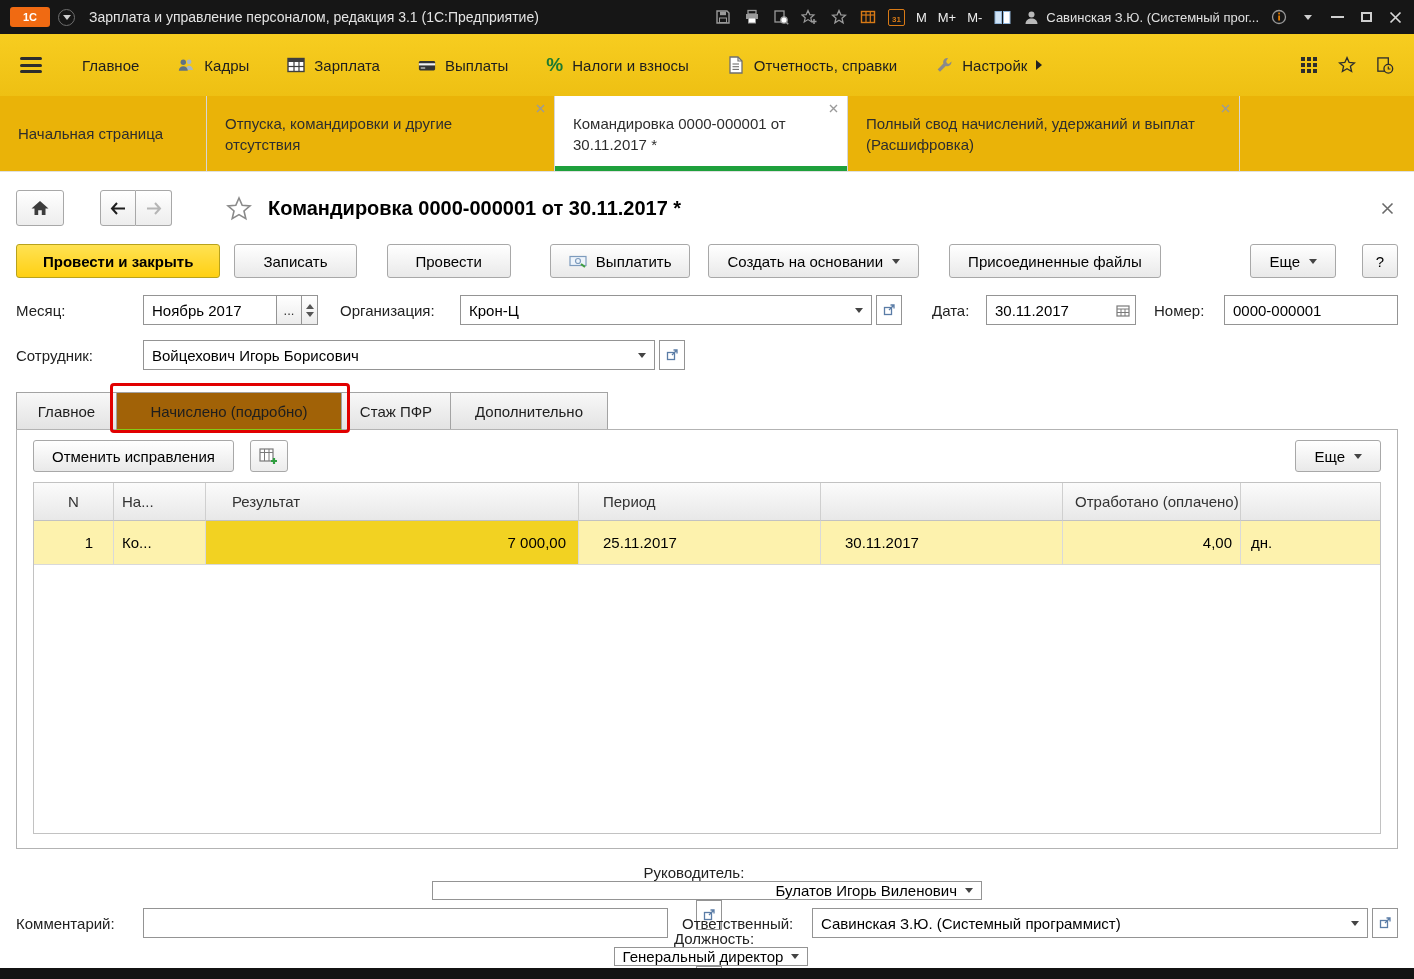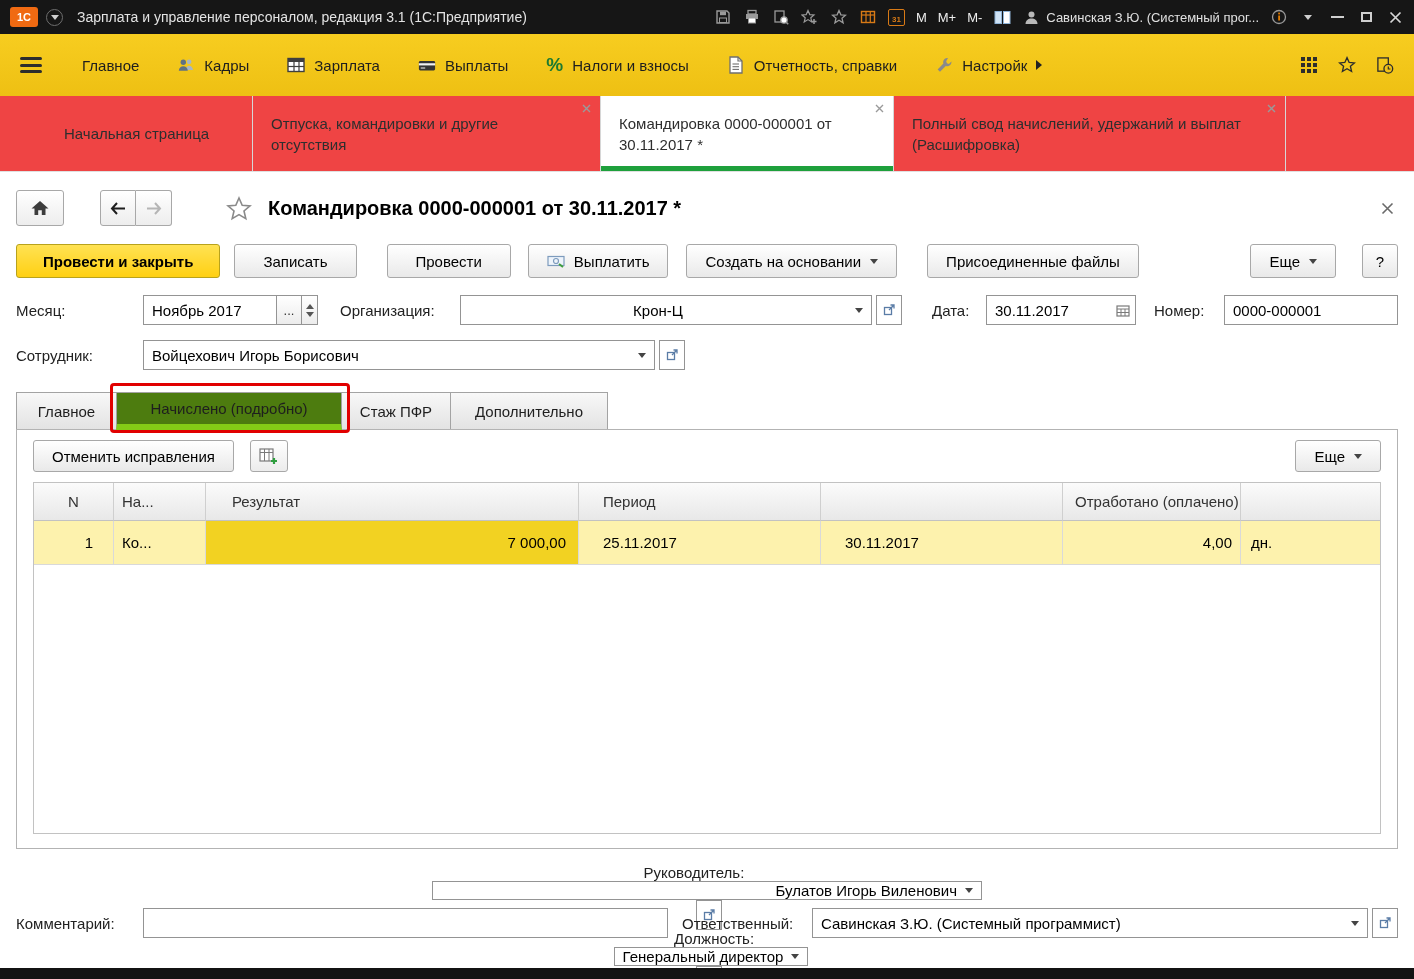--- a/index.html
+++ b/index.html
@@ -2,21 +2,21 @@
 <html><head>
 <meta charset="utf-8">
 <style>
   * { margin:0; padding:0; box-sizing:border-box; }
   html,body { background:#888; }
   body { font-family:"Liberation Sans", sans-serif; }
   .screen { position:relative; width:1414px; height:979px; background:#fff; overflow:hidden; }
 
   
   .titlebar { height:34px; background:#161616; display:flex; align-items:center; padding:0 10px; gap:8px; color:#ddd; }
-  .logo { width:28px; height:20px; background:#f06a12; color:#fff; font-weight:bold; font-size:11px; border-radius:3px; display:flex; align-items:center; justify-content:center; flex:0 0 auto; }
+  .logo { width:40px; height:20px; background:#f06a12; color:#fff; font-weight:bold; font-size:11px; border-radius:3px; display:flex; align-items:center; justify-content:center; flex:0 0 auto; }
   .logo-dd { width:17px; height:17px; border:1px solid #6e6e6e; border-radius:50%; display:flex; align-items:center; justify-content:center; flex:0 0 auto; }
   .tb-title { font-size:14px; color:#e3e3e3; white-space:nowrap; margin-left:6px; }
   .tb-icons { margin-left:auto; display:flex; align-items:center; gap:11px; }
   .ticon { display:inline-flex; align-items:center; justify-content:center; width:18px; height:18px; }
   .mbtn { color:#eee; font-size:13px; }
   .cal31 { width:17px; height:17px; border:1.5px solid #d87a16; border-radius:2px; display:flex; align-items:flex-end; justify-content:center; font-size:8px; color:#d87a16; font-weight:bold; line-height:9px; padding-bottom:1px; }
   .tb-user { display:flex; align-items:center; gap:6px; font-size:13px; color:#e0e0e0; white-space:nowrap; }
   .win-min { width:13px; height:2px; background:#cfcfcf; }
   .win-max { width:11px; height:10px; border:2px solid #cfcfcf; }
   .caret { width:0; height:0; border-left:4px solid transparent; border-right:4px solid transparent; border-top:5px solid #444; display:inline-block; }
@@ -25,21 +25,21 @@
 
   
   .menubar { height:62px; background:linear-gradient(#f7cd20,#eec013); display:flex; align-items:center; padding:0 20px; gap:14px; }
   .hamburger { width:22px; height:16px; display:flex; flex-direction:column; justify-content:space-between; margin-right:14px; }
   .hamburger i { height:3px; background:#2d2d2d; border-radius:2px; }
   .menu-item { display:flex; align-items:center; gap:9px; font-size:15px; color:#1e1e1e; padding:8px 12px; white-space:nowrap; }
   .pct { font-size:19px; font-weight:bold; color:#1c7a31; }
   .menu-right { margin-left:auto; display:flex; align-items:center; gap:20px; }
 
   
-  .tabbar { height:76px; background:#ef4444; display:flex; border-bottom:1px solid #e0e0e0;padding-left:46px; }
+  .tabbar { height:76px; background:#eab308; display:flex; border-bottom:1px solid #e0e0e0; }
   .mtab { position:relative; border-right:1px solid #d6d6d6; padding:10px 26px 10px 18px; font-size:15px; color:#2e2e2e; display:flex; align-items:center; line-height:21px; }
   .mtab.active { background:#fff; }
   .mtab.active::after { content:""; position:absolute; left:0; right:0; bottom:0; height:5px; background:#1ea03c; }
   .tab-close { position:absolute; top:8px; right:9px; cursor:default; display:flex; }
 
   
   .navrow { display:flex; align-items:center; padding:0 16px; margin-top:16px; height:40px; }
   .sqbtn { width:48px; height:36px; border:1px solid #a8a8a8; border-radius:3px; background:linear-gradient(#ffffff,#ededed); display:flex; align-items:center; justify-content:center; }
   .histgrp { display:flex; margin-left:36px; }
   .histgrp .sqbtn { width:36px; }
@@ -61,21 +61,21 @@
   .in-dd { width:24px; height:100%; display:flex; align-items:center; justify-content:center; flex:0 0 auto; }
   .open-btn { width:26px; height:30px; border:1px solid #949494; margin-left:4px; background:#fff; display:flex; align-items:center; justify-content:center; flex:0 0 auto; }
   .mini-btn { width:26px; height:30px; border:1px solid #949494; margin-left:-1px; background:linear-gradient(#fff,#ececec); display:flex; align-items:center; justify-content:center; font-size:13px; color:#333; flex:0 0 auto; }
   .spinner { width:17px; height:30px; border:1px solid #949494; margin-left:-1px; display:flex; flex-direction:column; align-items:center; justify-content:center; gap:3px; background:linear-gradient(#fff,#ececec); flex:0 0 auto; }
   .sp-up { width:0;height:0;border-left:4px solid transparent;border-right:4px solid transparent;border-bottom:5px solid #555; }
   .sp-dn { width:0;height:0;border-left:4px solid transparent;border-right:4px solid transparent;border-top:5px solid #555; }
 
   
   .formtabs { position:relative; display:flex; align-items:flex-end; padding:0 16px; margin-top:16px; height:44px; margin-bottom:-1px; }
   .ftab { height:38px; display:flex; align-items:center; justify-content:center; font-size:15px; color:#1e1e1e; border:1px solid #a3a3a3; background:linear-gradient(#f8f8f8,#e3e3e3); margin-right:-1px; }
-  .ftab.active { background:#4d7c0f; border-bottom:6px solid #84cc16; position:relative; z-index:3; }
+  .ftab.active { background:#a16207; border-bottom:1px solid #84cc16; position:relative; z-index:3; }
   .annotation { position:absolute; left:110px; top:-3px; width:240px; height:50px; border:3px solid #e10000; border-radius:4px; z-index:6; pointer-events:none; }
   .panel { margin:0 16px; border:1px solid #b3b3b3; height:420px; background:#fff; position:relative; z-index:1; }
   .gridbar { display:flex; align-items:center; padding:10px 16px 8px 16px; }
   .iconbtn { width:38px; height:32px; border:1px solid #a8a8a8; border-radius:3px; background:linear-gradient(#fff,#ececec); margin-left:16px; display:flex; align-items:center; justify-content:center; }
 
   .tbl { margin:2px 16px 0 16px; border:1px solid #c2c2c2; height:352px; background:#fff; overflow:hidden; }
   .trow { display:flex; }
   .hc { height:38px; background:linear-gradient(#fbfbfb,#e8e8e8); border-right:1px solid #cfcfcf; border-bottom:1px solid #c2c2c2; display:flex; align-items:center; font-size:15px; color:#333; }
   .dc { height:44px; background:#fdf2ad; border-right:1px solid #d9d9d9; border-bottom:1px solid #d9d9d9; display:flex; align-items:center; font-size:15px; color:#000; }
   .c0 { width:80px; justify-content:flex-end; padding-right:20px; }
@@ -343,21 +343,21 @@
     <span class="doc-close">
       <svg width="13" height="13" viewBox="0 0 13 13">
           <path d="M1.5 1.5 L11.5 11.5 M11.5 1.5 L1.5 11.5" stroke="#6a6a6a" stroke-width="1.6"></path>
         </svg>
     </span>
   </div>
 
   <div class="toolbar">
     <button class="btn primary" style="margin-right:14px;">Провести и закрыть</button>
     <button class="btn" style="margin-right:30px; padding:0 28px;">Записать</button>
-    <button class="btn" style="margin-right:17px; padding:0 28px;">Провести</button>
+    <button class="btn" style="margin-right:39px; padding:0 28px;">Провести</button>
     <button class="btn" style="margin-right:18px;">
       <span class="ticon">
         <svg width="18" height="14" viewBox="0 0 18 14">
             <rect x="1" y="2.5" width="16" height="9" fill="#eef4fb" stroke="#7d9bbd" stroke-width="1.2"></rect>
             <circle cx="9" cy="7" r="2.5" fill="none" stroke="#7d9bbd" stroke-width="1.2"></circle>
             <path d="M12 10 l4 3" stroke="#3f9e3f" stroke-width="2"></path>
           </svg>
       </span>
       <span>Выплатить</span>
     </button>
@@ -378,21 +378,21 @@
     <div class="input" style="width:134px;">
       <span class="val">Ноябрь 2017</span>
     </div>
     <div class="mini-btn">...</div>
     <div class="spinner">
         <span class="sp-up"></span>
         <span class="sp-dn"></span>
       </div>
 
     <span class="flabel" style="margin-left:22px; width:112px;">Организация:</span>
-    <div class="input" style="width:412px; margin-left:8px;text-align:center;">
+    <div class="input" style="width:412px; margin-left:8px;">
       <span class="val">Крон-Ц</span>
       <span class="in-dd">
           <span class="caret"></span>
         </span>
     </div>
     <div class="open-btn">
       <svg width="12" height="12" viewBox="0 0 12 12">
           <rect x="1.5" y="3.5" width="7" height="7" fill="none" stroke="#5a7ca6" stroke-width="1.3"></rect>
           <path d="M6 6 L11 1 M7.5 1 H11 V4.5" stroke="#5a7ca6" fill="none" stroke-width="1.3"></path>
         </svg>

